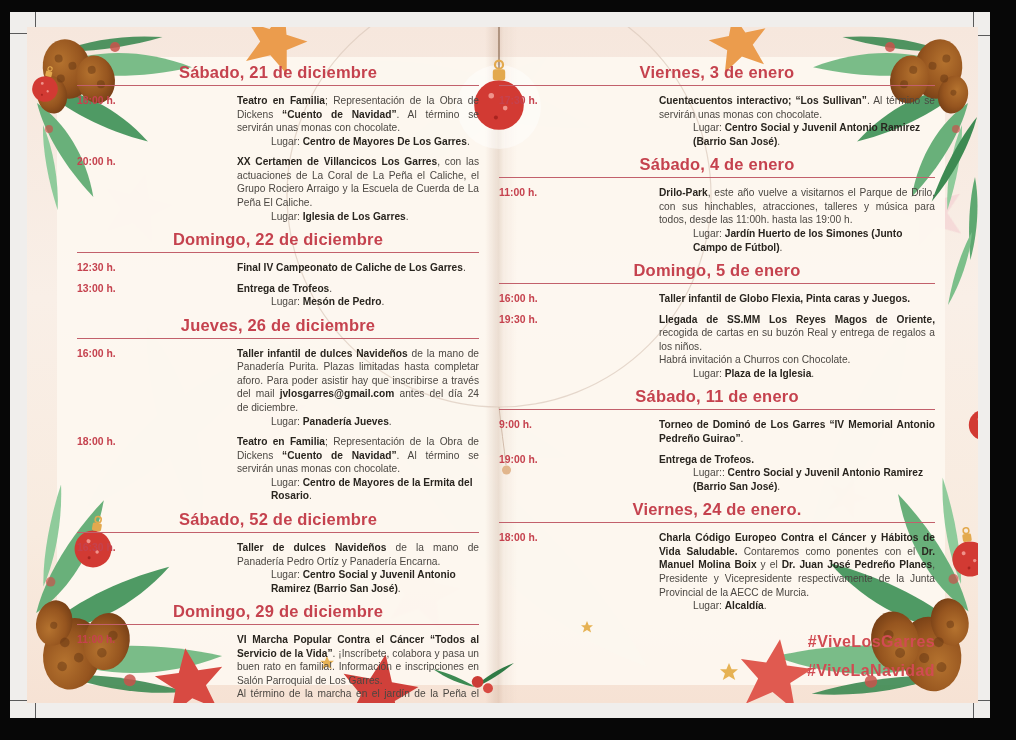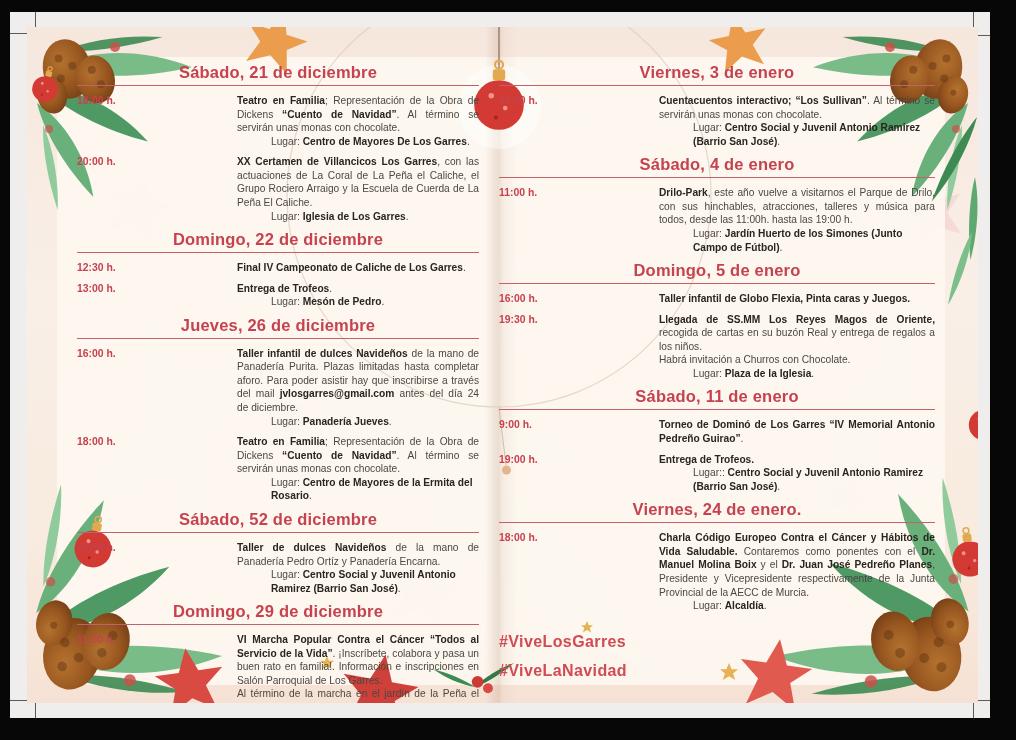--- a/index.html
+++ b/index.html
@@ -33,21 +33,21 @@
     color:#c5424e;letter-spacing:.2px;
   }
   .sec:first-child h2{margin-top:4px;}
   .rule{height:1px;background:#c2606b;margin:0 0 8px;}
   .ev{display:flex;margin-bottom:7px;gap:46px;}
   .time{flex:none;width:54px;margin-right:12px;font-size:10.4px;font-weight:bold;color:#c5424e;padding-top:1px;}
   .desc{flex:1;font-size:10.2px;line-height:1.33;color:#4b4742;margin-left:48px;}
   .line{text-align:justify;}
   .line.lugar{text-align:left;padding-left:34px;}
   .b{font-weight:bold;color:#29251f;}
-  .tags{margin-top:20px;text-align:left;}
+  .tags{margin-top:20px;text-align:right;}
   .tag{color:#d14b52;font-weight:bold;font-size:16px;margin:11px 0;letter-spacing:.4px;}
 </style>
 </head>
 <body>
 
 <div class="scan">
 
   <div class="crop" style="left:25px;top:0;width:1px;height:25px;"></div>
   <div class="crop" style="left:0;top:21px;width:25px;height:1px;"></div>
   <div class="crop" style="left:963px;top:0;width:1px;height:23px;"></div>

